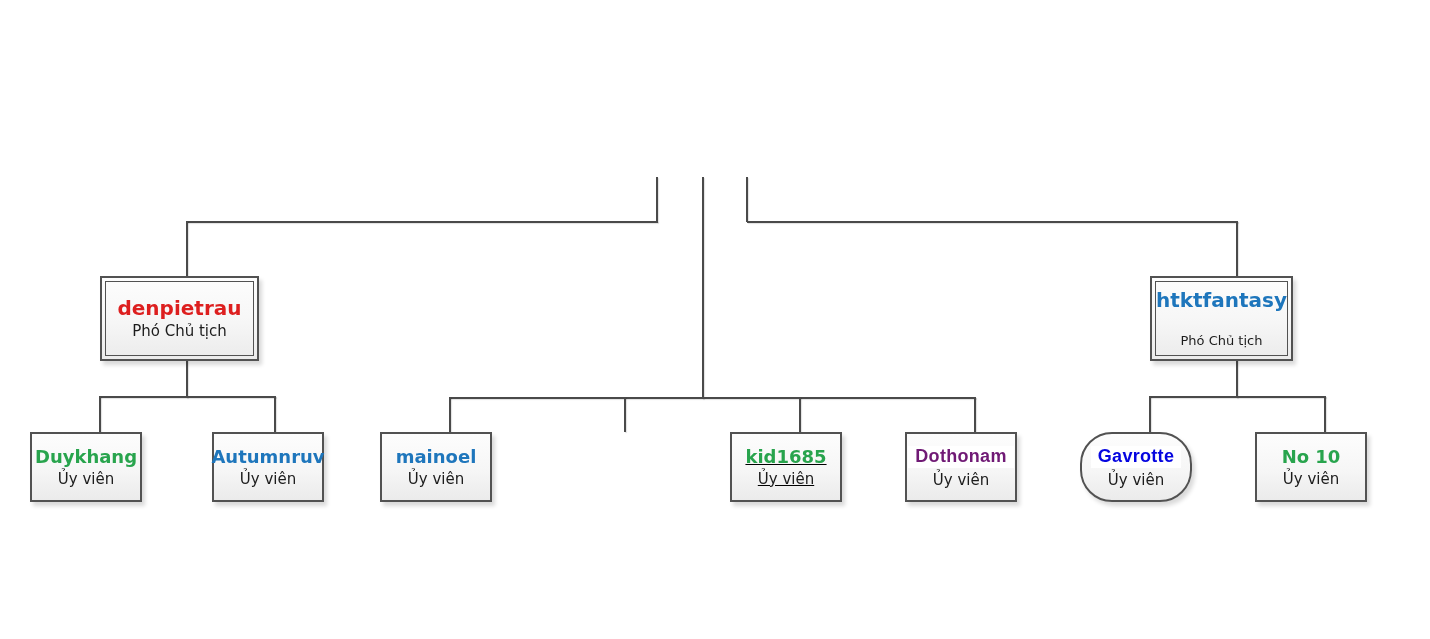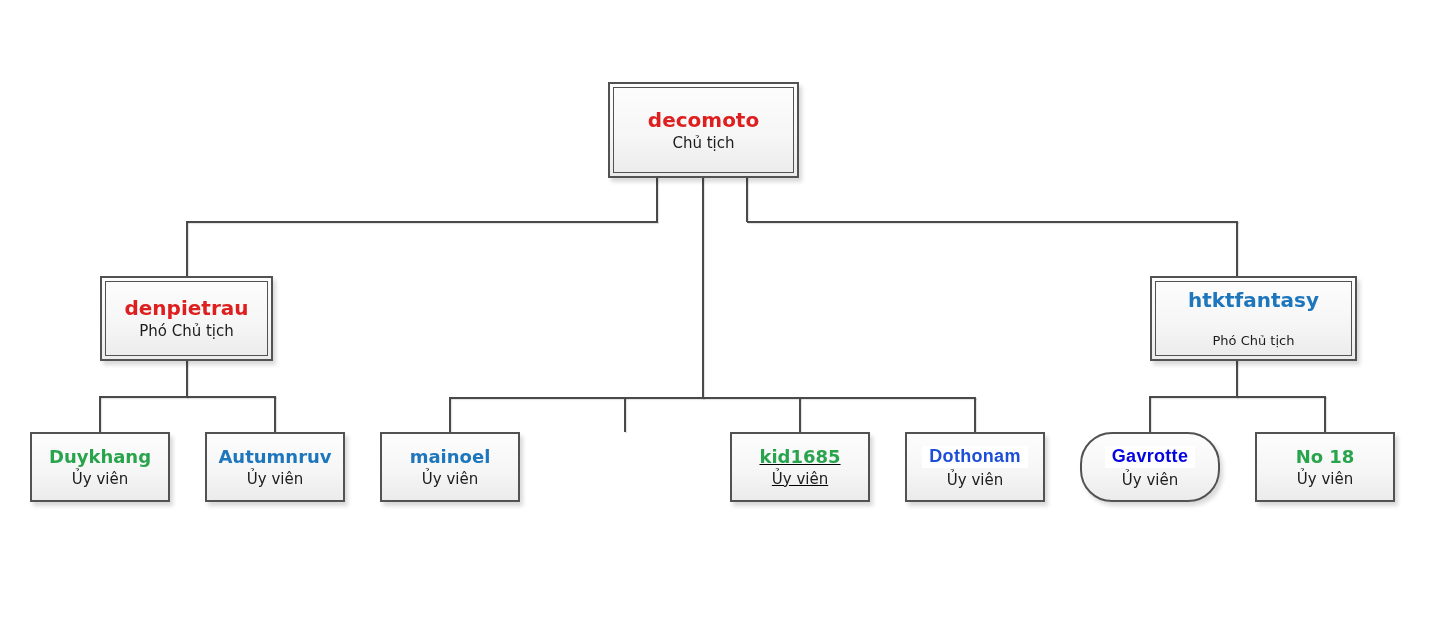--- a/index.html
+++ b/index.html
@@ -58,25 +58,25 @@
   }
   .role-sm { font-size: 13px; }
   .name.hl {
     background: #ffffff;
     padding: 1px 7px;
     font-family: "Liberation Sans", sans-serif;
     letter-spacing: 0.3px;
   }
   
   #box-decomoto    { left: 608px;  top: 82px;  width: 191px; height: 96px; }
-  #box-denpietrau  { left: 100px;  top: 276px; width: 173px; height: 85px; }
-  #box-htktfantasy { left: 1150px; top: 276px; width: 207px; height: 85px; gap: 23px; }
-  .lvl3 { width: 140px; height: 70px; top: 432px; }
+  #box-denpietrau  { left: 100px;  top: 276px; width: 159px; height: 85px; }
+  #box-htktfantasy { left: 1150px; top: 276px; width: 143px; height: 85px; gap: 23px; }
+  .lvl3 { width: 112px; height: 70px; top: 432px; }
   #box-duykhang  { left: 30px; }
-  #box-autumnruv { left: 205px; }
+  #box-autumnruv { left: 212px; }
   #box-mainoel   { left: 380px; }
   #box-bacha     { left: 555px; }
   #box-kid1685   { left: 730px; text-decoration: underline; }
   #box-dothonam  { left: 905px; }
   #box-gavrotte  { left: 1080px; border-radius: 32px; }
   #box-no10      { left: 1255px; }
   
   #c1  { left: 656px;  top: 177px; width: 2px;   height: 45px; }
   #c2  { left: 186px;  top: 221px; width: 472px; height: 2px;  }
   #c3  { left: 186px;  top: 221px; width: 2px;   height: 55px; }
@@ -117,24 +117,20 @@
   <div class="conn" id="c12"></div>
   <div class="conn" id="c13"></div>
   <div class="conn" id="c14"></div>
   <div class="conn" id="c15"></div>
   <div class="conn" id="c16"></div>
   <div class="conn" id="c17"></div>
   <div class="conn" id="c18"></div>
   <div class="conn" id="c19"></div>
   <div class="conn" id="c20"></div>
 
-  <div class="node double lvl1" id="box-decomoto">
-    <div class="name" style="color: rgb(221, 31, 31);">decomoto</div>
-    <div class="role">Chủ tịch</div>
-  </div>
 
   <div class="node double lvl2" id="box-denpietrau">
     <div class="name" style="color: rgb(221, 31, 31);">denpietrau</div>
     <div class="role">Phó Chủ tịch</div>
   </div>
 
   <div class="node double lvl2" id="box-htktfantasy">
     <div class="name" style="color: rgb(30, 118, 188);">htktfantasy</div>
     <div class="role role-sm">Phó Chủ tịch</div>
   </div>
@@ -154,27 +150,27 @@
     <div class="role">Ủy viên</div>
   </div>
 
 
   <div class="node lvl3" id="box-kid1685">
     <div class="name" style="color: rgb(40, 164, 77);">kid1685</div>
     <div class="role">Ủy viên</div>
   </div>
 
   <div class="node lvl3" id="box-dothonam">
-    <div class="name hl" style="color: #1d4ed8;">Dothonam</div>
+    <div class="name hl" style="color: #701a75;">Dothonam</div>
     <div class="role">Ủy viên</div>
   </div>
 
   <div class="node lvl3" id="box-gavrotte">
     <div class="name hl" style="color: rgb(5, 5, 224);">Gavrotte</div>
     <div class="role">Ủy viên</div>
   </div>
 
   <div class="node lvl3" id="box-no10">
-    <div class="name" style="color: rgb(40, 164, 77);">No 18</div>
+    <div class="name" style="color: rgb(40, 164, 77);">No 10</div>
     <div class="role">Ủy viên</div>
   </div>
 
 </div>
 
 </body></html>

